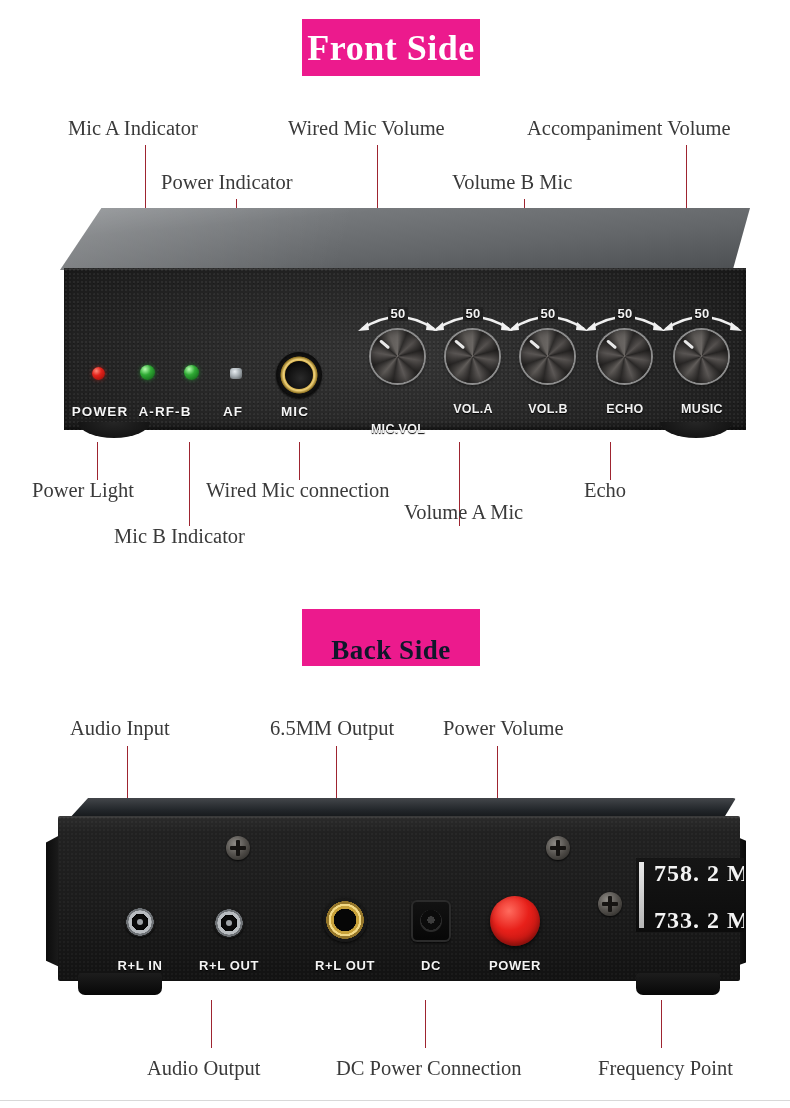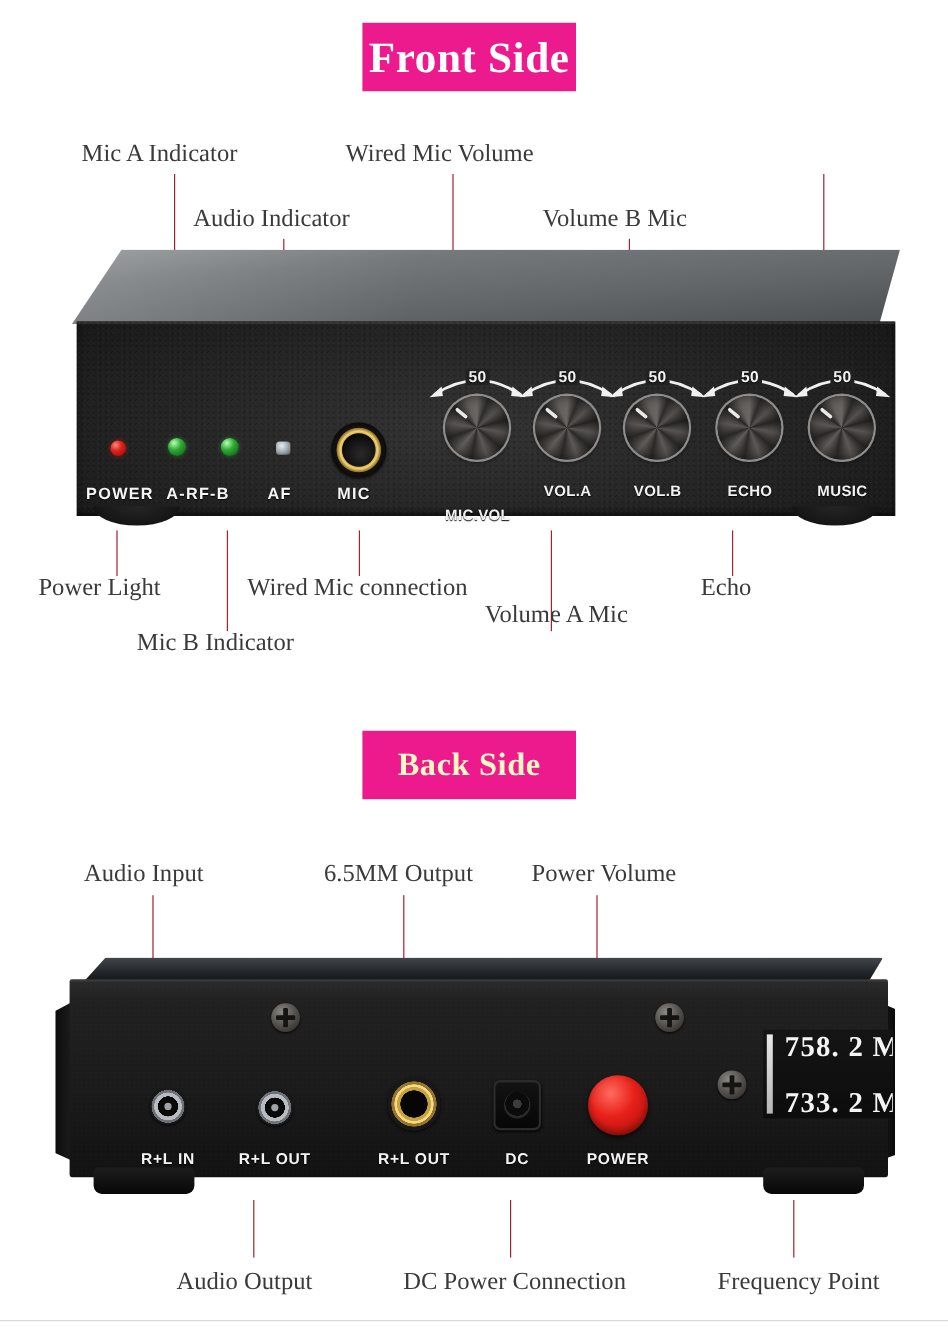--- a/index.html
+++ b/index.html
@@ -246,34 +246,37 @@
   <div class="badge" id="front-badge" style="background:#EC1A8D;color:#ffffff;">
     <span>Front Side</span>
   </div>
 
   <div class="callout" style="left:68px;top:118px;">
     <span>Mic A Indicator</span>
   </div>
   <div class="leader" style="left:145px;top:145px;height:240px;"></div>
 
   <div class="callout" style="left:161px;top:172px;">
-    <span>Audio Indicator</span>
+    <span>Power Indicator</span>
   </div>
   <div class="leader" style="left:236px;top:199px;height:184px;"></div>
 
   <div class="callout" style="left:288px;top:118px;">
     <span>Wired Mic Volume</span>
   </div>
   <div class="leader" style="left:377px;top:145px;height:218px;"></div>
 
   <div class="callout" style="left:452px;top:172px;">
     <span>Volume B Mic</span>
   </div>
   <div class="leader" style="left:524px;top:199px;height:164px;"></div>
 
+  <div class="callout" style="left:527px;top:118px;">
+    <span>Accompaniment Volume</span>
+  </div>
   <div class="leader" style="left:686px;top:145px;height:218px;"></div>
 
   <div id="front-unit">
 
     <div class="top-face"></div>
     <div class="front-face">
 
       <div class="led led-red" style="left:28px;top:99px;"></div>
       <div class="led led-green" style="left:76px;top:97px;"></div>
       <div class="led led-green" style="left:120px;top:97px;"></div>
@@ -379,21 +382,21 @@
   <div class="leader" style="left:459px;top:442px;height:84px;"></div>
   <div class="callout" style="left:404px;top:502px;">
     <span>Volume A Mic</span>
   </div>
 
   <div class="leader" style="left:610px;top:442px;height:38px;"></div>
   <div class="callout" style="left:584px;top:480px;">
     <span>Echo</span>
   </div>
 
-  <div class="badge" id="back-badge" style="background:#EC1A8D;color:#fef9c3;">
+  <div class="badge" id="back-badge" style="background:#EC1A8D;color:#0f172a;align-items:flex-end;">
     <span>Back Side</span>
   </div>
 
   <div class="callout" style="left:70px;top:718px;">
     <span>Audio Input</span>
   </div>
   <div class="leader" style="left:127px;top:746px;height:182px;"></div>
 
   <div class="callout" style="left:270px;top:718px;">
     <span>6.5MM Output</span>

